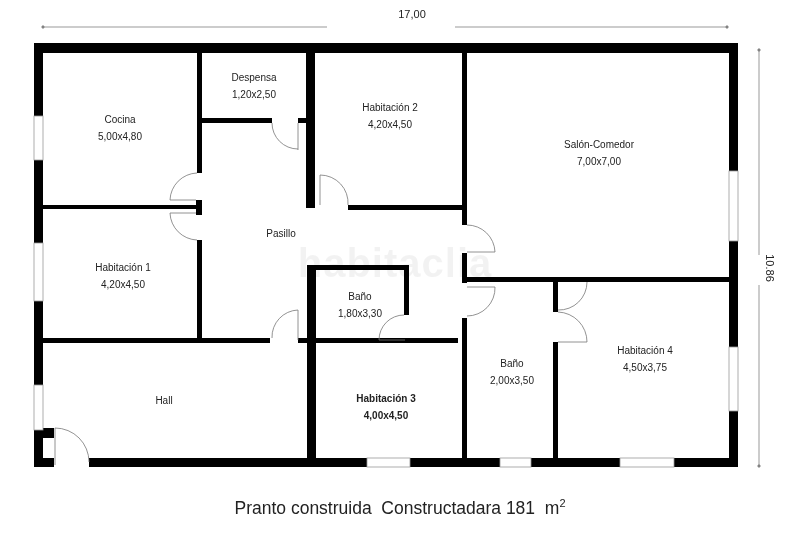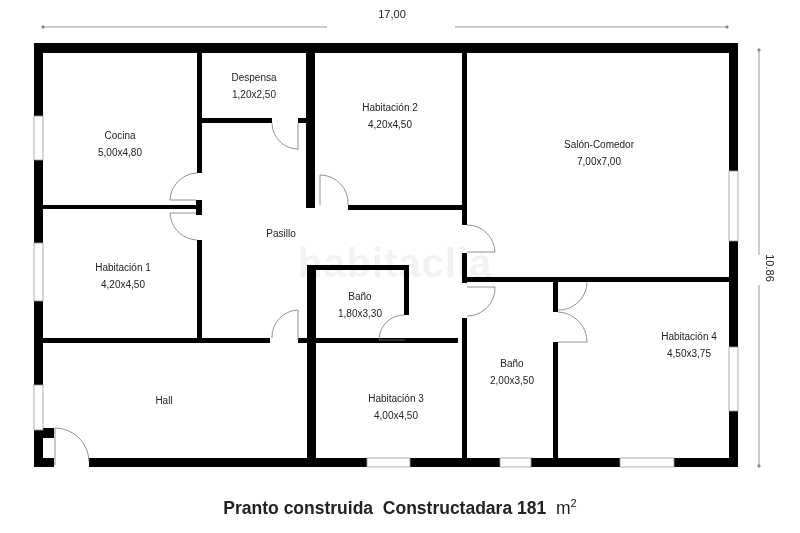--- a/index.html
+++ b/index.html
@@ -2,21 +2,21 @@
 <html><head>
 <meta charset="utf-8">
 <style>
   html, body { margin: 0; padding: 0; background: #ffffff; }
   body { width: 800px; height: 533px; position: relative; overflow: hidden;
          font-family: "Liberation Sans", "DejaVu Sans", sans-serif; color: #1a1a1a; }
   #plan { position: absolute; left: 0; top: 0; }
   .room-label { position: absolute; text-align: center; font-size: 10px; line-height: 17px;
                 color: #222; transform: translate(-50%, -50%); white-space: nowrap; }
   .dim-label { position: absolute; font-size: 11px; color: #222; }
-  .dim-top { left: 392px; top: 8px; transform: translateX(-50%); }
+  .dim-top { left: 412px; top: 8px; transform: translateX(-50%); }
   .dim-right { left: 770px; top: 268px; transform: translate(-50%, -50%) rotate(90deg); }
   .footer { position: absolute; left: 400px; top: 508px; transform: translate(-50%, -50%);
             font-size: 17.5px; color: #222; white-space: nowrap; }
   .footer sup { font-size: 11px; vertical-align: 7px; }
   .watermark { position: absolute; left: 395px; top: 263px; transform: translate(-50%, -50%);
                font-size: 40px; font-weight: bold; color: rgba(0,0,0,0.05); letter-spacing: 1px;
                pointer-events: none; }
 </style>
 </head>
 <body>
@@ -113,21 +113,21 @@
 
     <path d="M558 312 A 30 30 0 0 1 587 342 L558 342"></path>
   </g>
 </svg>
 
 <div class="watermark">habitaclia</div>
 
 <div class="dim-label dim-top">17,00</div>
 <div class="dim-label dim-right">10.86</div>
 
-<div class="room-label" style="left:120px; top:144px;">
+<div class="room-label" style="left:120px; top:128px;">
   <div>Cocina</div>
   <div>5,00x4,80</div>
 </div>
 <div class="room-label" style="left:254px; top:86px;">
   <div>Despensa</div>
   <div>1,20x2,50</div>
 </div>
 <div class="room-label" style="left:390px; top:116px;">
   <div>Habitación 2</div>
   <div>4,20x4,50</div>
@@ -143,28 +143,28 @@
   <div>Habitación 1</div>
   <div>4,20x4,50</div>
 </div>
 <div class="room-label" style="left:360px; top:305px;">
   <div>Baño</div>
   <div>1,80x3,30</div>
 </div>
 <div class="room-label" style="left:164px; top:400px;">
   <div>Hall</div>
 </div>
-<div class="room-label" style="left:396px; top:407px;">
+<div class="room-label" style="left:386px; top:407px;font-weight:bold;">
   <div>Habitación 3</div>
   <div>4,00x4,50</div>
 </div>
 <div class="room-label" style="left:512px; top:372px;">
   <div>Baño</div>
   <div>2,00x3,50</div>
 </div>
-<div class="room-label" style="left:645px; top:345px;margin-left:44px;">
+<div class="room-label" style="left:645px; top:359px;">
   <div>Habitación 4</div>
   <div>4,50x3,75</div>
 </div>
 
 <div class="footer">
-  <span style="white-space:pre;font-weight:bold;">Pranto construida  Constructadara 181</span>&nbsp;&nbsp;<span>m</span><sup>2</sup>
+  <span style="white-space:pre;">Pranto construida  Constructadara 181</span>&nbsp;&nbsp;<span>m</span><sup>2</sup>
 </div>
 
 </body></html>

